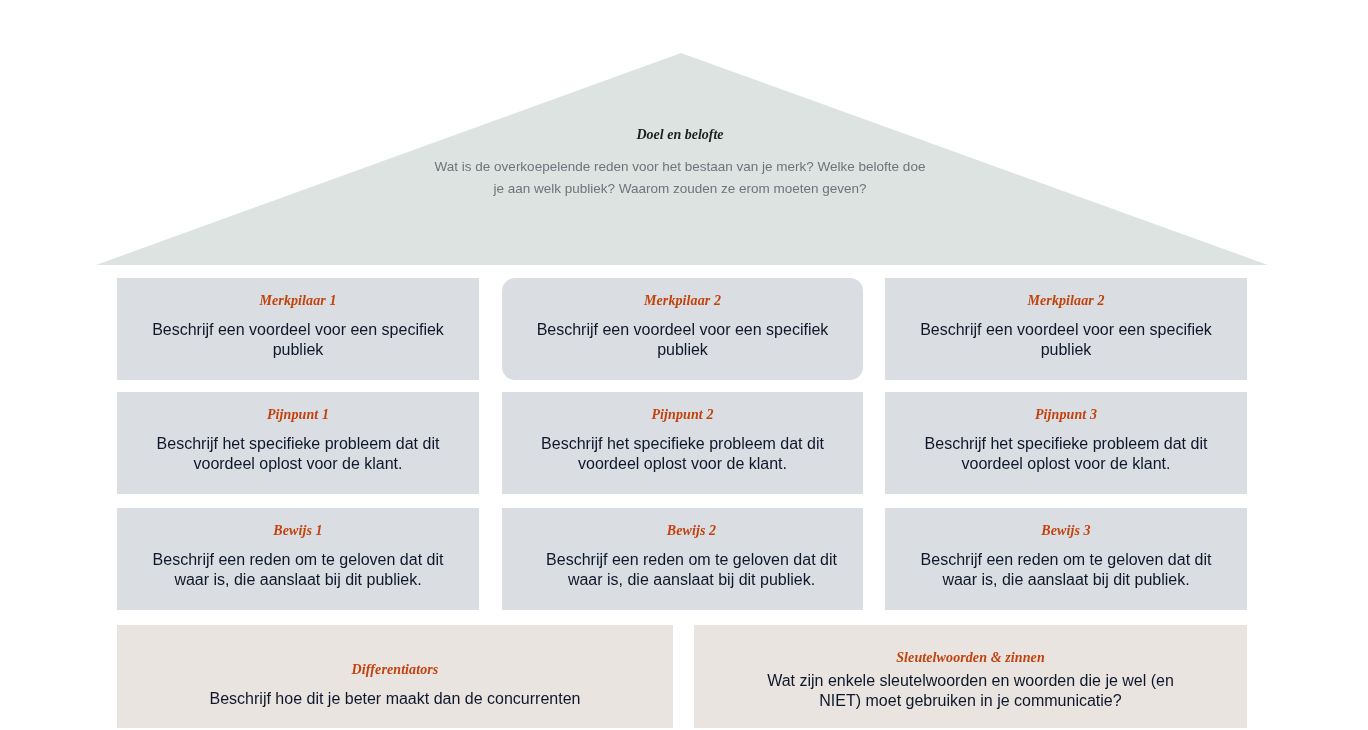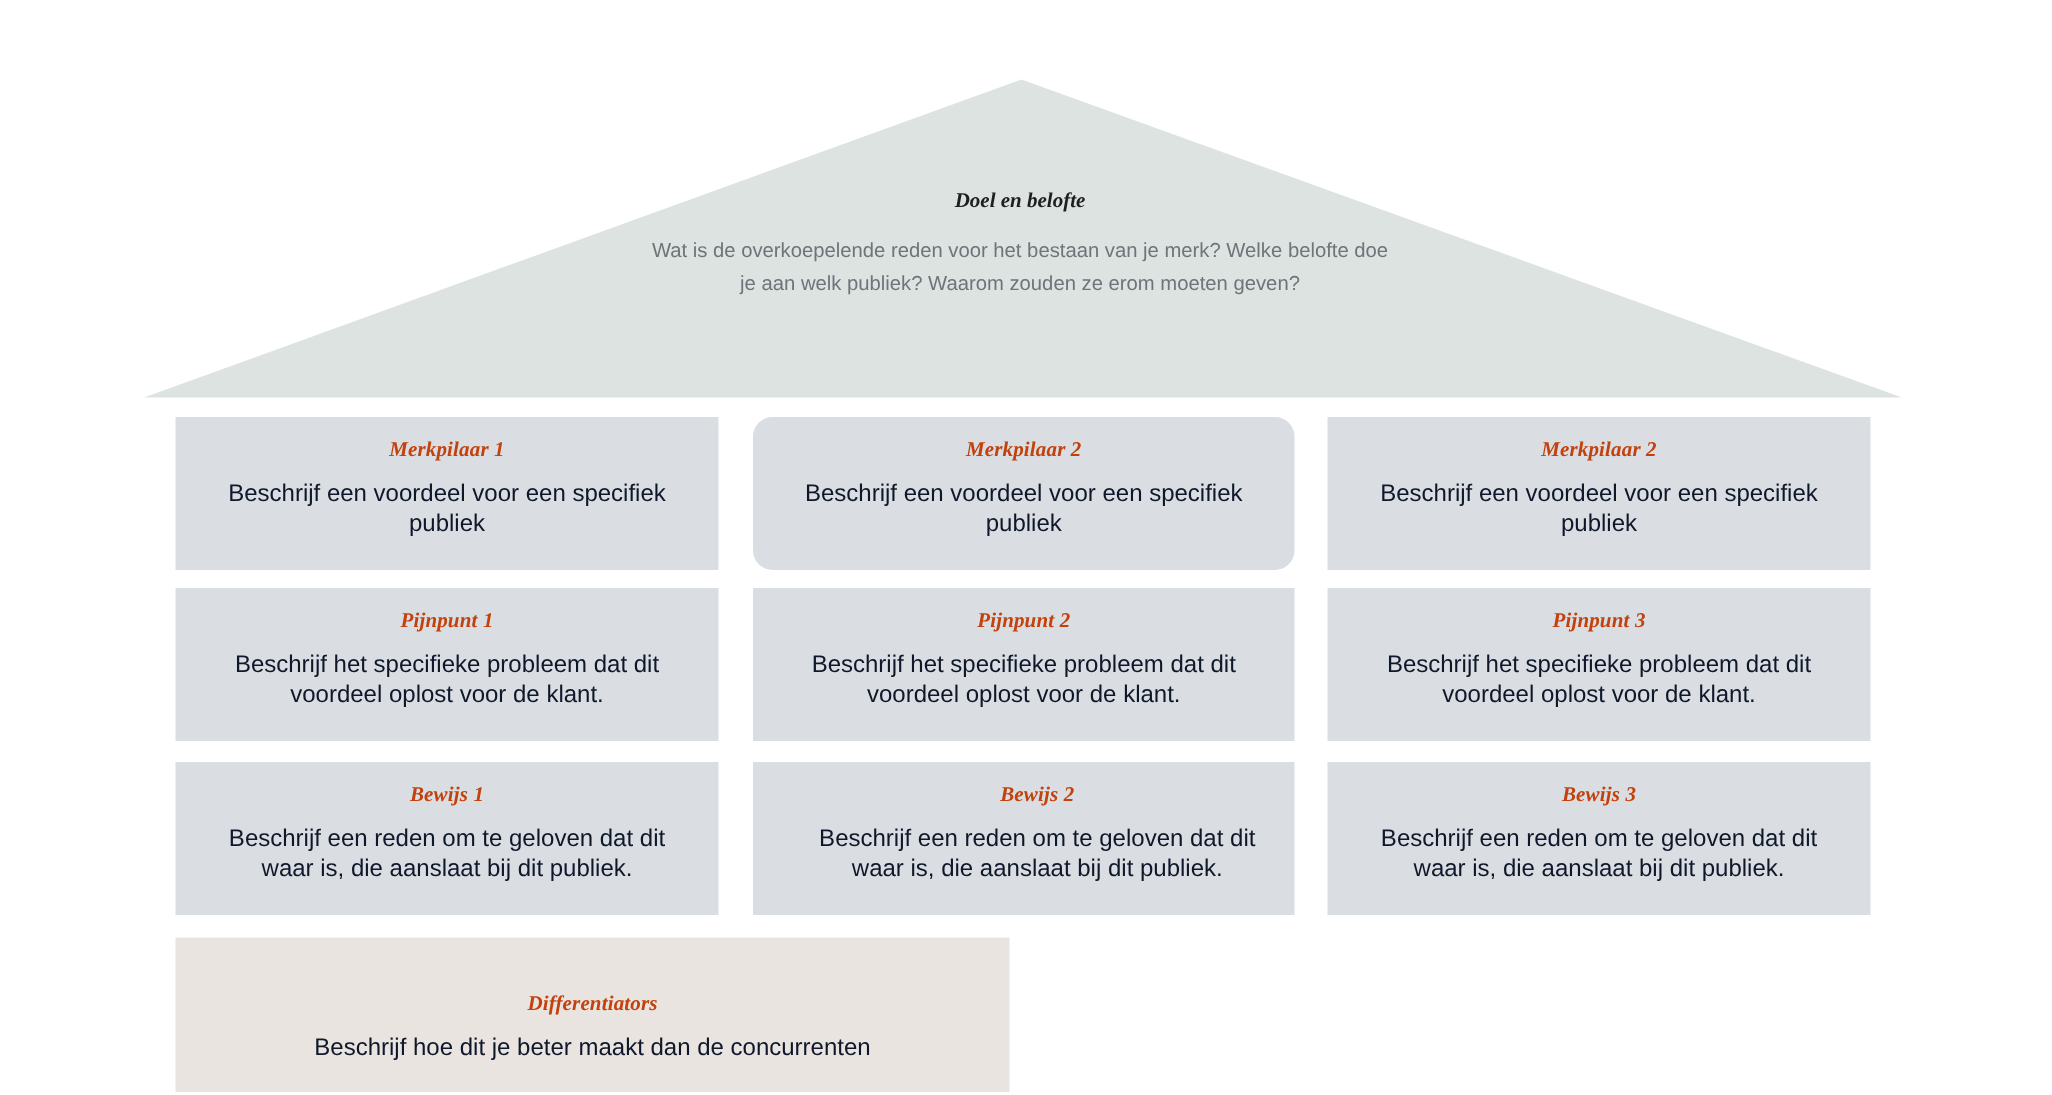--- a/index.html
+++ b/index.html
@@ -149,14 +149,18 @@
   </div>
   <div class="card pillar" style="left:885px; top:508px; width:362px; height:102px;">
     <div class="heading">Bewijs 3</div>
     <div class="body-text">Beschrijf een reden om te geloven dat dit waar is, die aanslaat bij dit publiek.</div>
   </div>
 
   <div class="card accent" style="left:117px; top:625px; width:556px; height:103px; padding-top:36px;">
     <div class="heading">Differentiators</div>
     <div class="body-text">Beschrijf hoe dit je beter maakt dan de concurrenten</div>
   </div>
+  <div class="card accent" style="left:694px; top:625px; width:553px; height:103px; padding-top:24px;">
+    <div class="heading" style="margin-bottom:4px;">Sleutelwoorden &amp; zinnen</div>
+    <div class="body-text">Wat zijn enkele sleutelwoorden en woorden die je wel (en NIET) moet gebruiken in je communicatie?</div>
+  </div>
 
 </div>
 
 </body></html>

